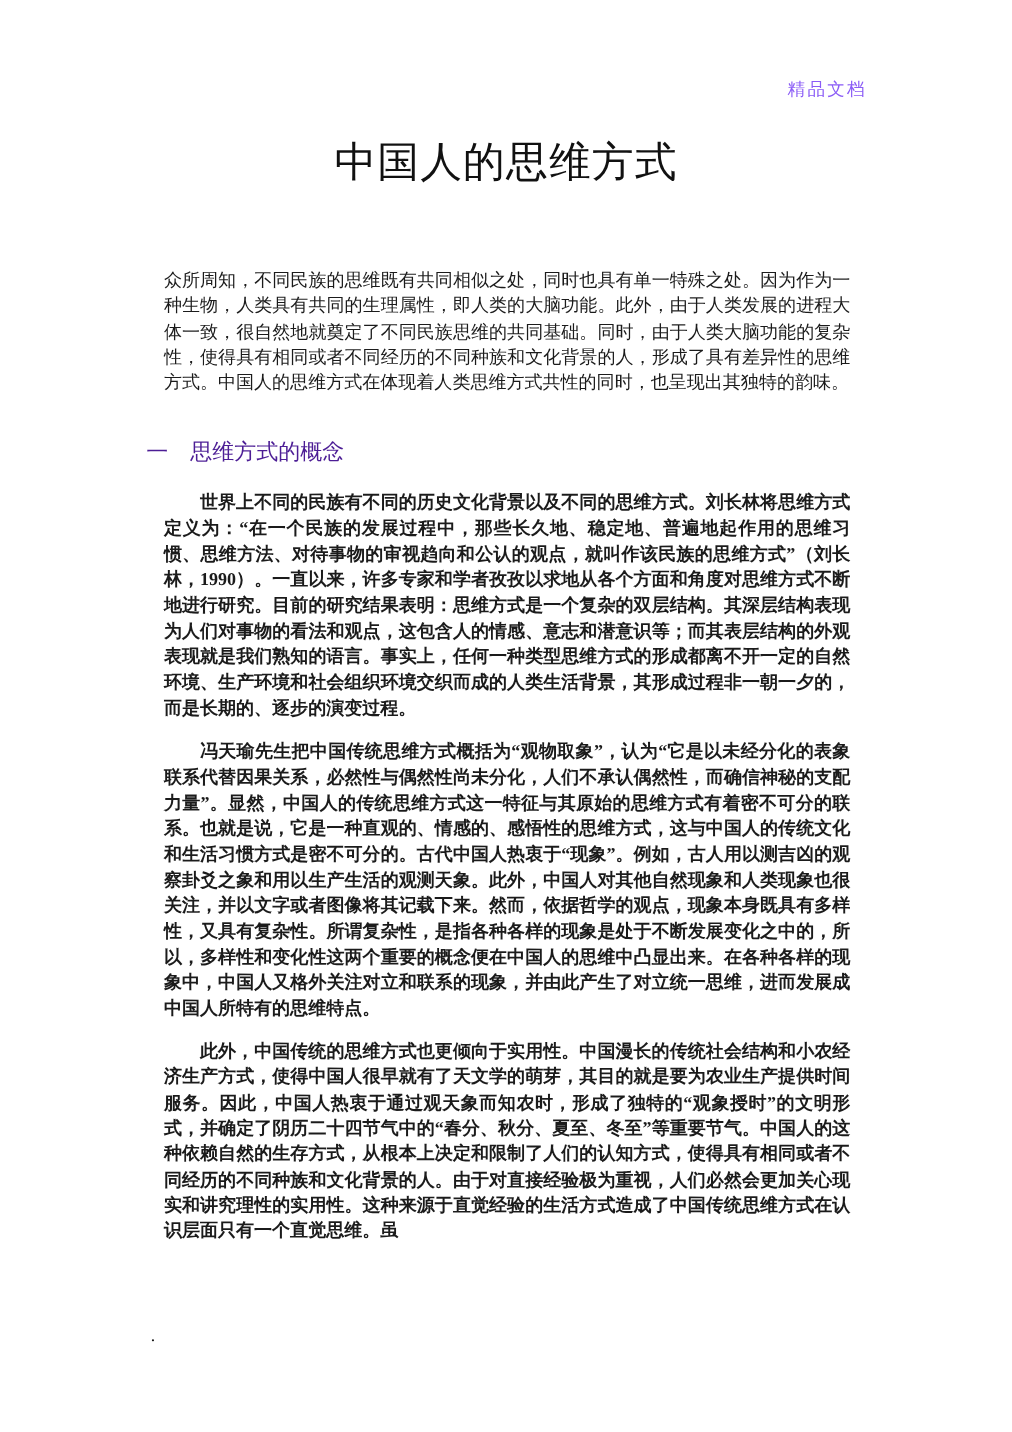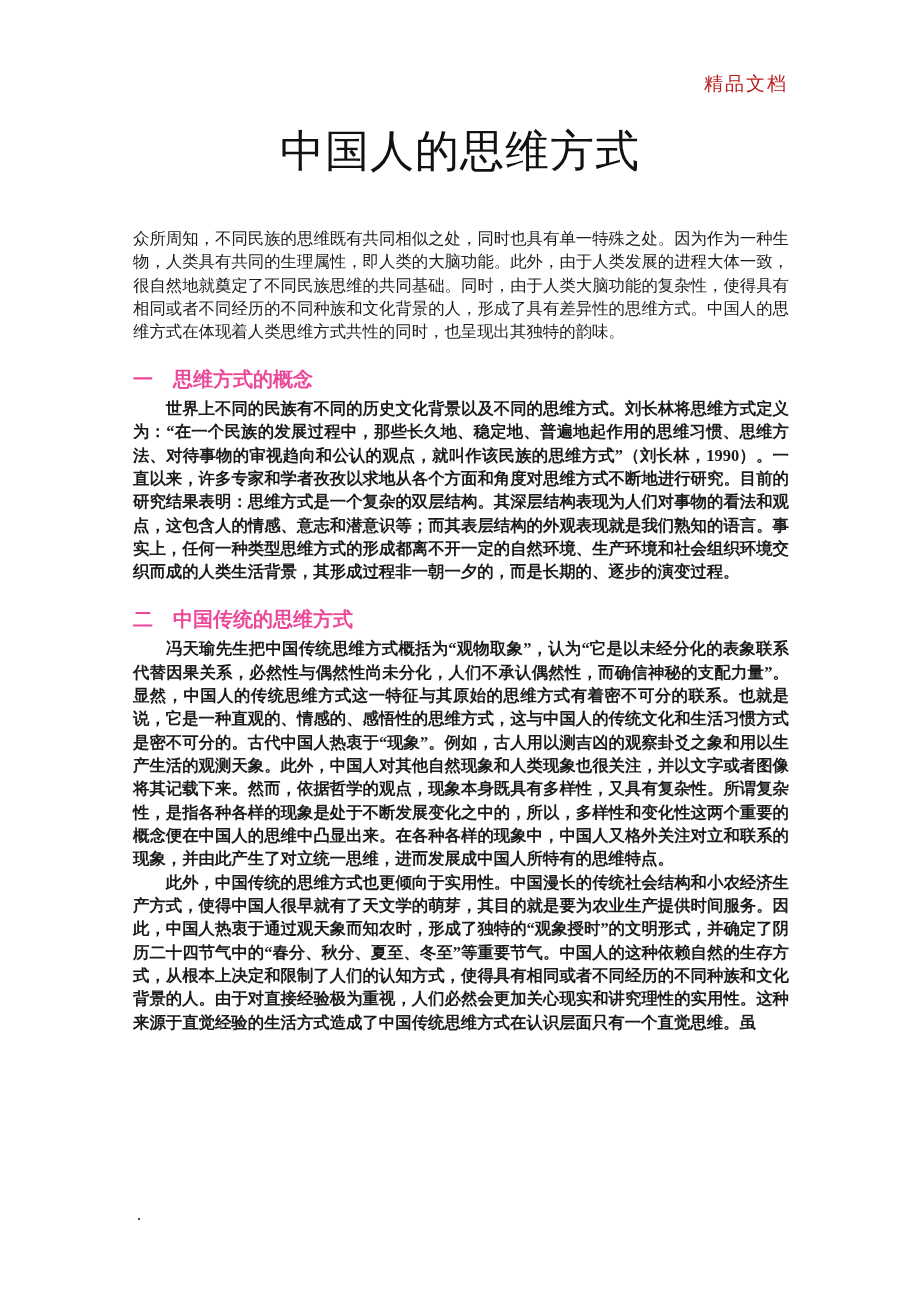--- a/index.html
+++ b/index.html
@@ -12,56 +12,56 @@
     color: #1b1b1b;
     font-family: "Liberation Serif", "DejaVu Serif", serif;
     overflow: hidden;
   }
   .watermark {
     position: absolute;
     top: 71px;
     left: 0;
     width: 788px;
     text-align: right;
-    font-size: 19px;
+    font-size: 16px;
     letter-spacing: 2px;
-    color: #b91c1c;
+    color: #8b5cf6;
   }
   .doc-title {
     position: absolute;
     top: 122px;
     left: 0;
     width: 920px;
     text-align: center;
-    font-size: 44px;
+    font-size: 38px;
     font-weight: normal;
     letter-spacing: 1px;
     color: #111;
   }
   .body-text {
     position: absolute;
     top: 227px;
     left: 133px;
     width: 656px;
     font-size: 16.4px;
     line-height: 23.35px;
     text-align: justify;
     text-justify: inter-ideograph;
     word-break: break-all;
     color: #1b1b1b;
   }
-  p.para { margin: 0; }
+  p.para { margin: 16px; }
   p.para.indent { text-indent: 2em; font-weight: bold; }
   h2.sec-heading {
     font-size: 20px;
-    font-weight: bold;
+    font-weight: normal;
     line-height: 23.35px;
     padding: 24px 0 6px 0;
     white-space: pre-wrap;
-    color: #ec4899;
+    color: #4c1d95;
   }
   .footer-mark {
     position: absolute;
     left: 137px;
     top: 1206px;
     font-size: 16px;
     color: #111;
   }
 </style>
 </head>
@@ -75,21 +75,20 @@
 
   <div class="body-text">
 
     <p class="para">众所周知，不同民族的思维既有共同相似之处，同时也具有单一特殊之处。因为作为一种生物，人类具有共同的生理属性，即人类的大脑功能。此外，由于人类发展的进程大体一致，很自然地就奠定了不同民族思维的共同基础。同时，由于人类大脑功能的复杂性，使得具有相同或者不同经历的不同种族和文化背景的人，形成了具有差异性的思维方式。中国人的思维方式在体现着人类思维方式共性的同时，也呈现出其独特的韵味。</p>
 
     <h2 class="sec-heading">一　思维方式的概念</h2>
 
     <p class="para indent">世界上不同的民族有不同的历史文化背景以及不同的思维方式。刘长林将思维方式定义为：“在一个民族的发展过程中，那些长久地、稳定地、普遍地起作用的思维习惯、思维方法、对待事物的审视趋向和公认的观点，就叫作该民族的思维方式”（刘长林，1990）。一直以来，许多专家和学者孜孜以求地从各个方面和角度对思维方式不断地进行研究。目前的研究结果表明：思维方式是一个复杂的双层结构。其深层结构表现为人们对事物的看法和观点，这包含人的情感、意志和潜意识等；而其表层结构的外观表现就是我们熟知的语言。事实上，任何一种类型思维方式的形成都离不开一定的自然环境、生产环境和社会组织环境交织而成的人类生活背景，其形成过程非一朝一夕的，而是长期的、逐步的演变过程。</p>
 
 
-    <h2 class="sec-heading">二　中国传统的思维方式</h2>
 
 
     <p class="para indent">冯天瑜先生把中国传统思维方式概括为“观物取象”，认为“它是以未经分化的表象联系代替因果关系，必然性与偶然性尚未分化，人们不承认偶然性，而确信神秘的支配力量”。显然，中国人的传统思维方式这一特征与其原始的思维方式有着密不可分的联系。也就是说，它是一种直观的、情感的、感悟性的思维方式，这与中国人的传统文化和生活习惯方式是密不可分的。古代中国人热衷于“现象”。例如，古人用以测吉凶的观察卦爻之象和用以生产生活的观测天象。此外，中国人对其他自然现象和人类现象也很关注，并以文字或者图像将其记载下来。然而，依据哲学的观点，现象本身既具有多样性，又具有复杂性。所谓复杂性，是指各种各样的现象是处于不断发展变化之中的，所以，多样性和变化性这两个重要的概念便在中国人的思维中凸显出来。在各种各样的现象中，中国人又格外关注对立和联系的现象，并由此产生了对立统一思维，进而发展成中国人所特有的思维特点。</p>
 
     <p class="para indent">此外，中国传统的思维方式也更倾向于实用性。中国漫长的传统社会结构和小农经济生产方式，使得中国人很早就有了天文学的萌芽，其目的就是要为农业生产提供时间服务。因此，中国人热衷于通过观天象而知农时，形成了独特的“观象授时”的文明形式，并确定了阴历二十四节气中的“春分、秋分、夏至、冬至”等重要节气。中国人的这种依赖自然的生存方式，从根本上决定和限制了人们的认知方式，使得具有相同或者不同经历的不同种族和文化背景的人。由于对直接经验极为重视，人们必然会更加关心现实和讲究理性的实用性。这种来源于直觉经验的生活方式造成了中国传统思维方式在认识层面只有一个直觉思维。虽</p>
 
   </div>
 
   <div class="footer-mark">.</div>
 

